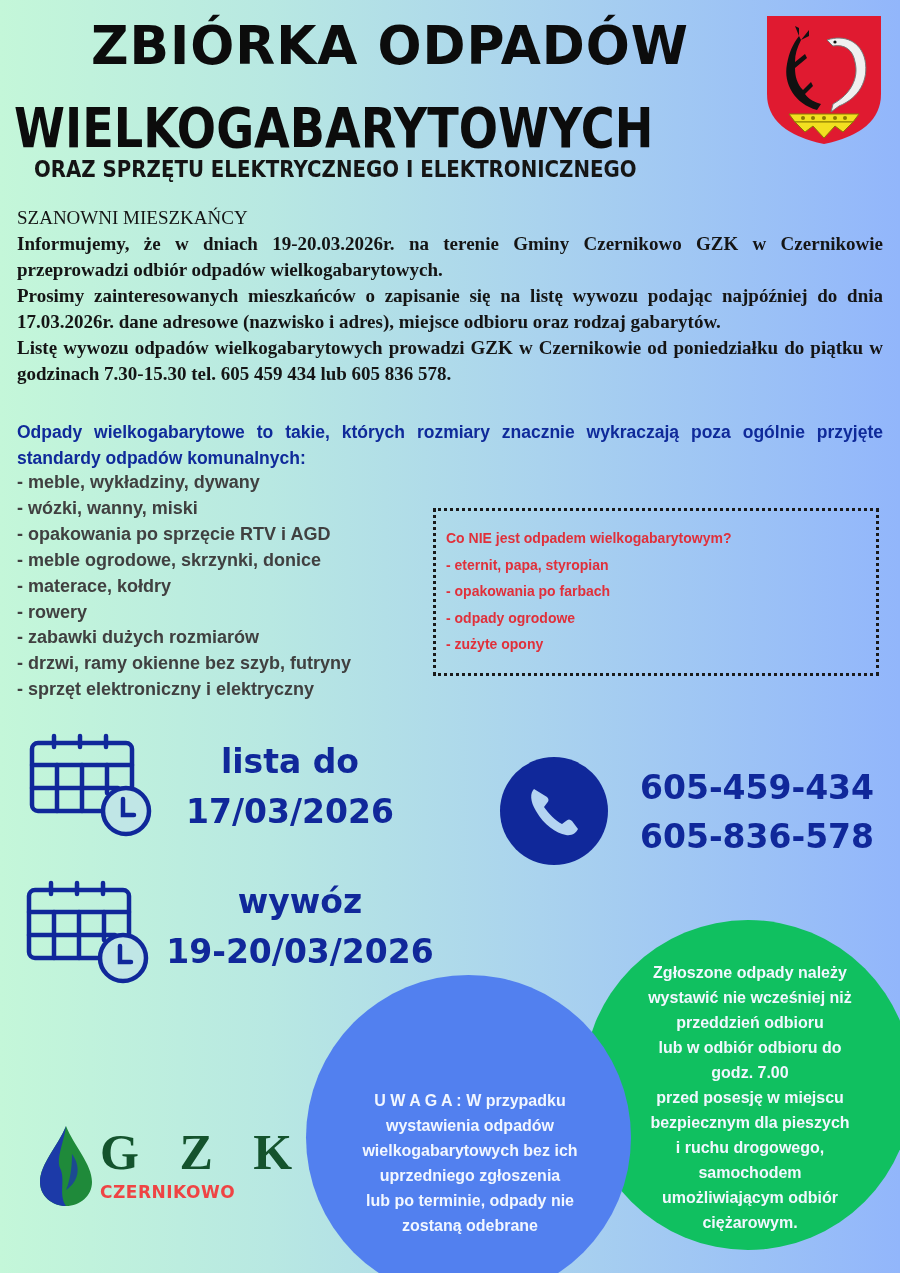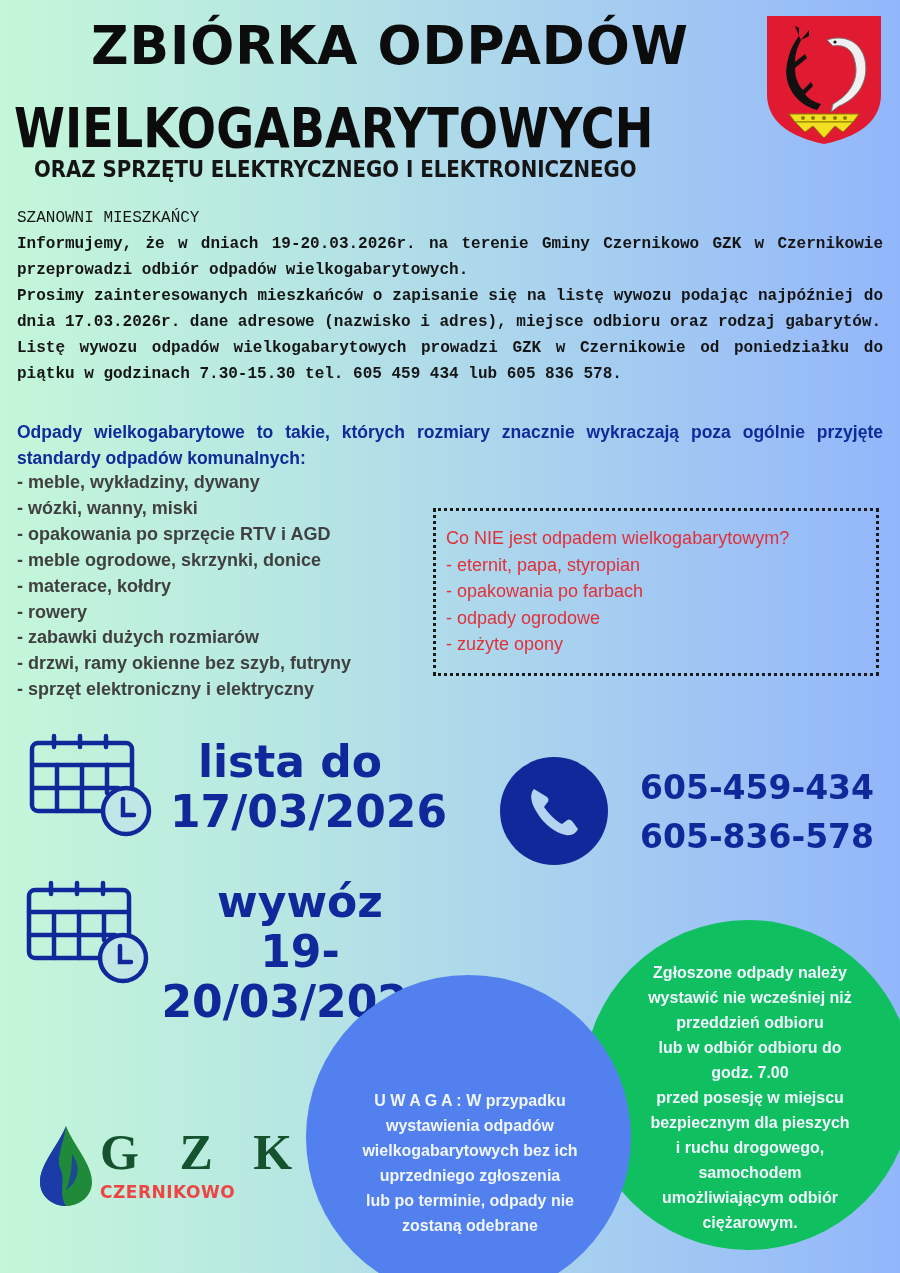--- a/index.html
+++ b/index.html
@@ -22,47 +22,47 @@
   }
   .subtitle {
     left: 34px; top: 156px; width: 760px;
     font-family: "DejaVu Sans", sans-serif; font-weight: bold; font-size: 23px;
     color: #151515; white-space: nowrap;
     transform: scaleX(0.86); transform-origin: left center;
   }
   .crest { left: 765px; top: 14px; width: 118px; height: 132px; }
   .intro {
     left: 17px; top: 205px; width: 866px;
-    font-family: Liberation Mono, monospace; color: #151515;
-    font-size: 16px; line-height: 26px; font-weight: bold;
+    font-family: Liberation Serif, serif; color: #151515;
+    font-size: 19px; line-height: 26px; font-weight: bold;
   }
   .intro .greeting { font-weight: normal; }
   .intro p { margin: 0; text-align: justify; }
   .lead {
     left: 17px; top: 419px; width: 866px;
     color: #0f2a9a; font-weight: bold; font-size: 17.5px; line-height: 26px;
     text-align: justify;
   }
   .list {
     left: 17px; top: 470px; width: 420px;
     color: #404040; font-weight: bold; font-size: 18px; line-height: 25.9px;
     margin: 0; padding: 0; list-style: none;
   }
   .notbox {
     left: 433px; top: 508px; width: 446px; height: 168px;
     border: 3px dotted #1a1a1a; box-sizing: border-box;
     padding: 14px 10px 0 10px;
   }
   .notbox .nb-title, .notbox li {
-    color: #e0303a; font-weight: normal; font-size: 18px; line-height: 26.5px;
+    color: #e0303a; font-weight: bold; font-size: 14px; line-height: 26.5px;
   }
   .notbox ul { list-style: none; margin: 0; padding: 0; }
   .date-text {
     color: #10289a; font-family: "DejaVu Sans", sans-serif; font-weight: 900;
-    text-align: center; font-size: 44px; line-height: 50px;
+    text-align: center; font-size: 33px; line-height: 50px;
   }
   .phone-text {
     color: #10289a; font-family: "DejaVu Sans", sans-serif; font-weight: 900;
     font-size: 33px; line-height: 49px;
   }
   .circle-blue {
     left: 306px; top: 975px; width: 325px; height: 325px; border-radius: 50%;
     background: #5280ef;
   }
   .circle-green {

